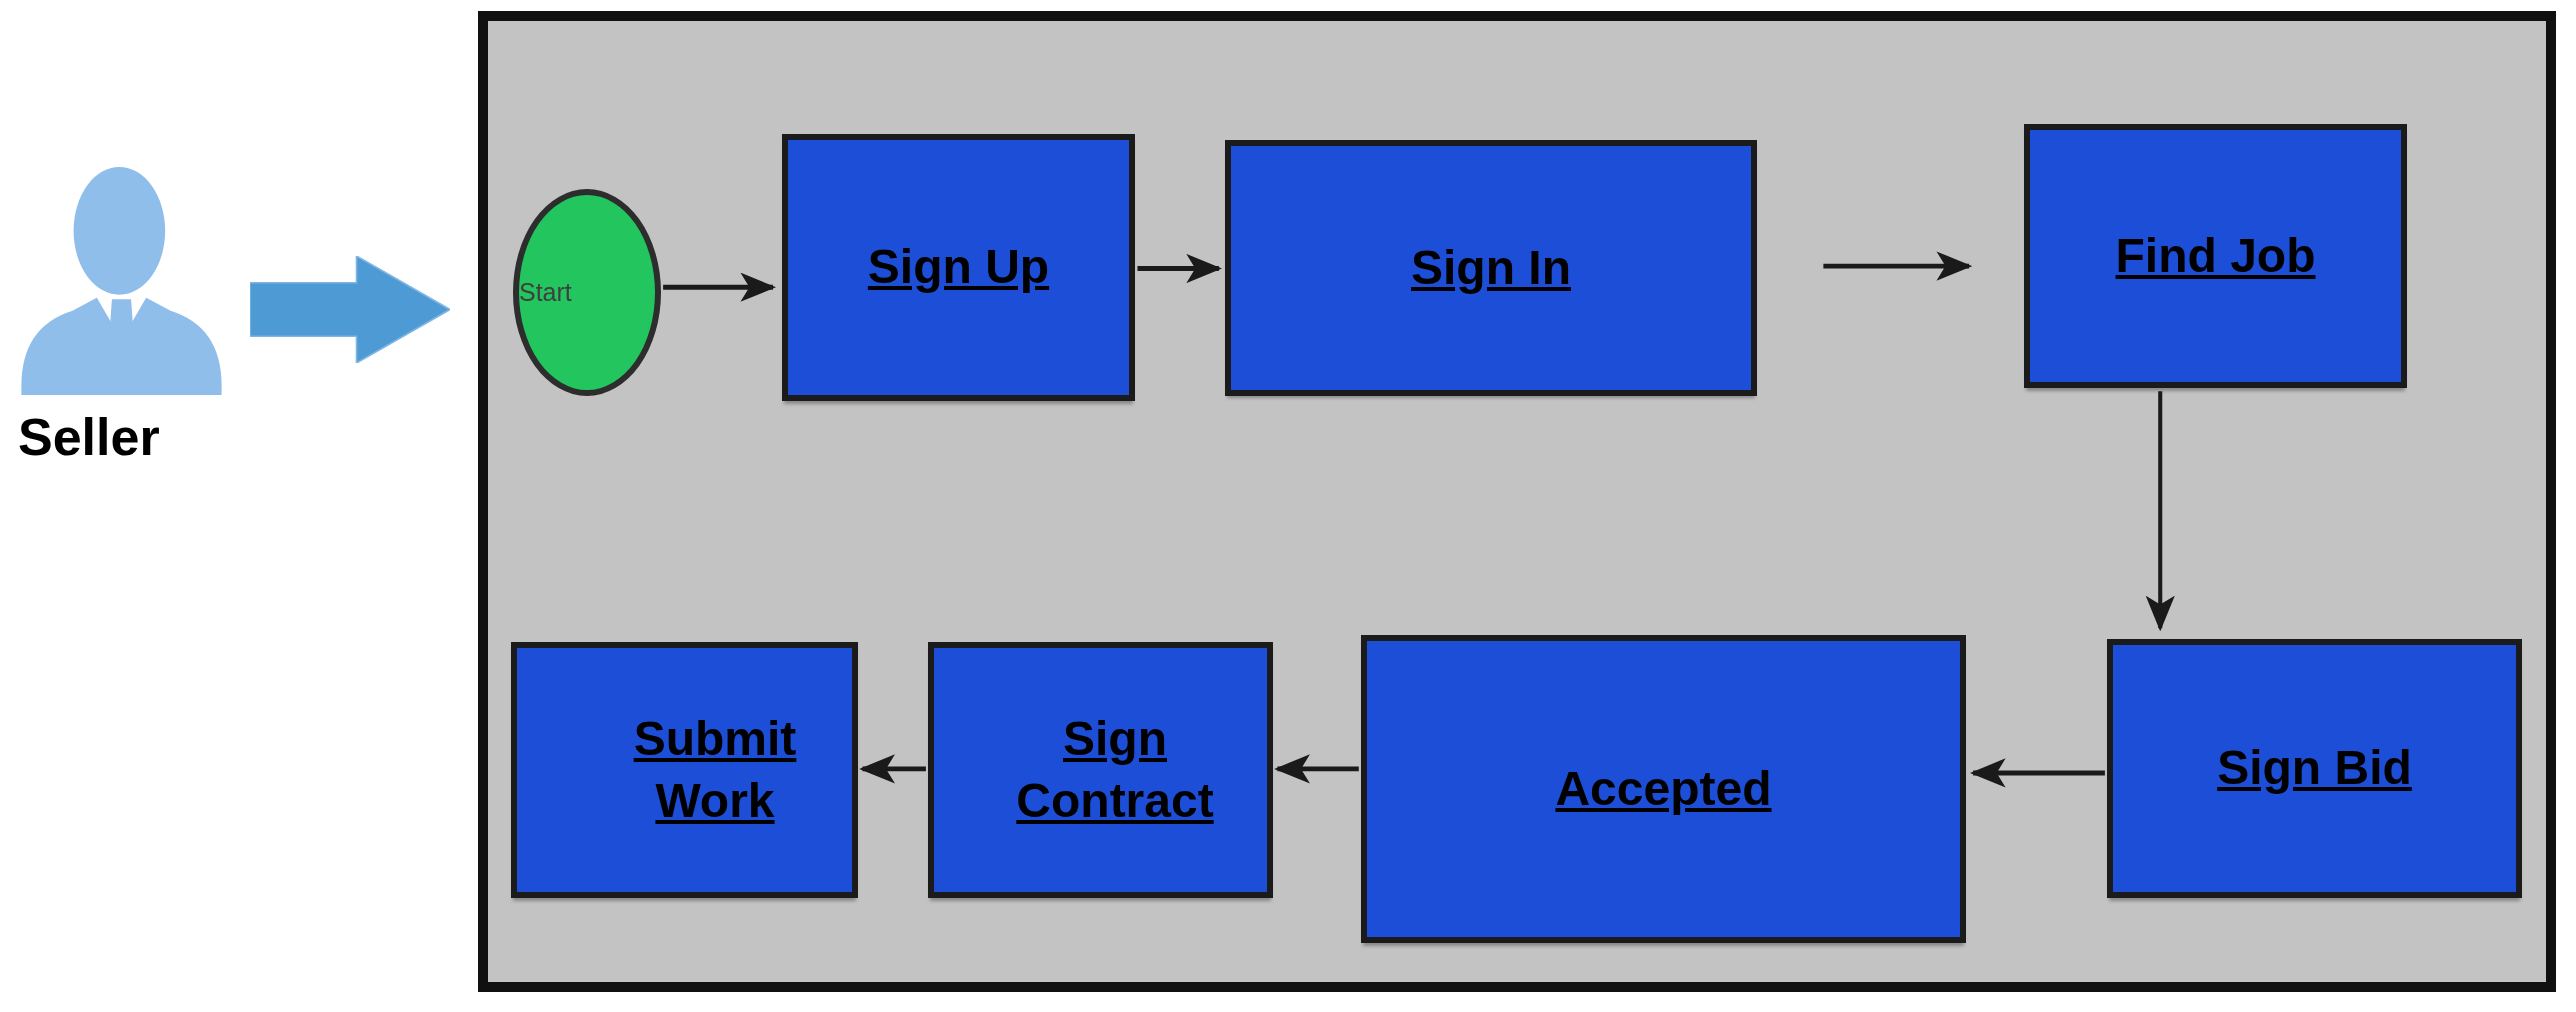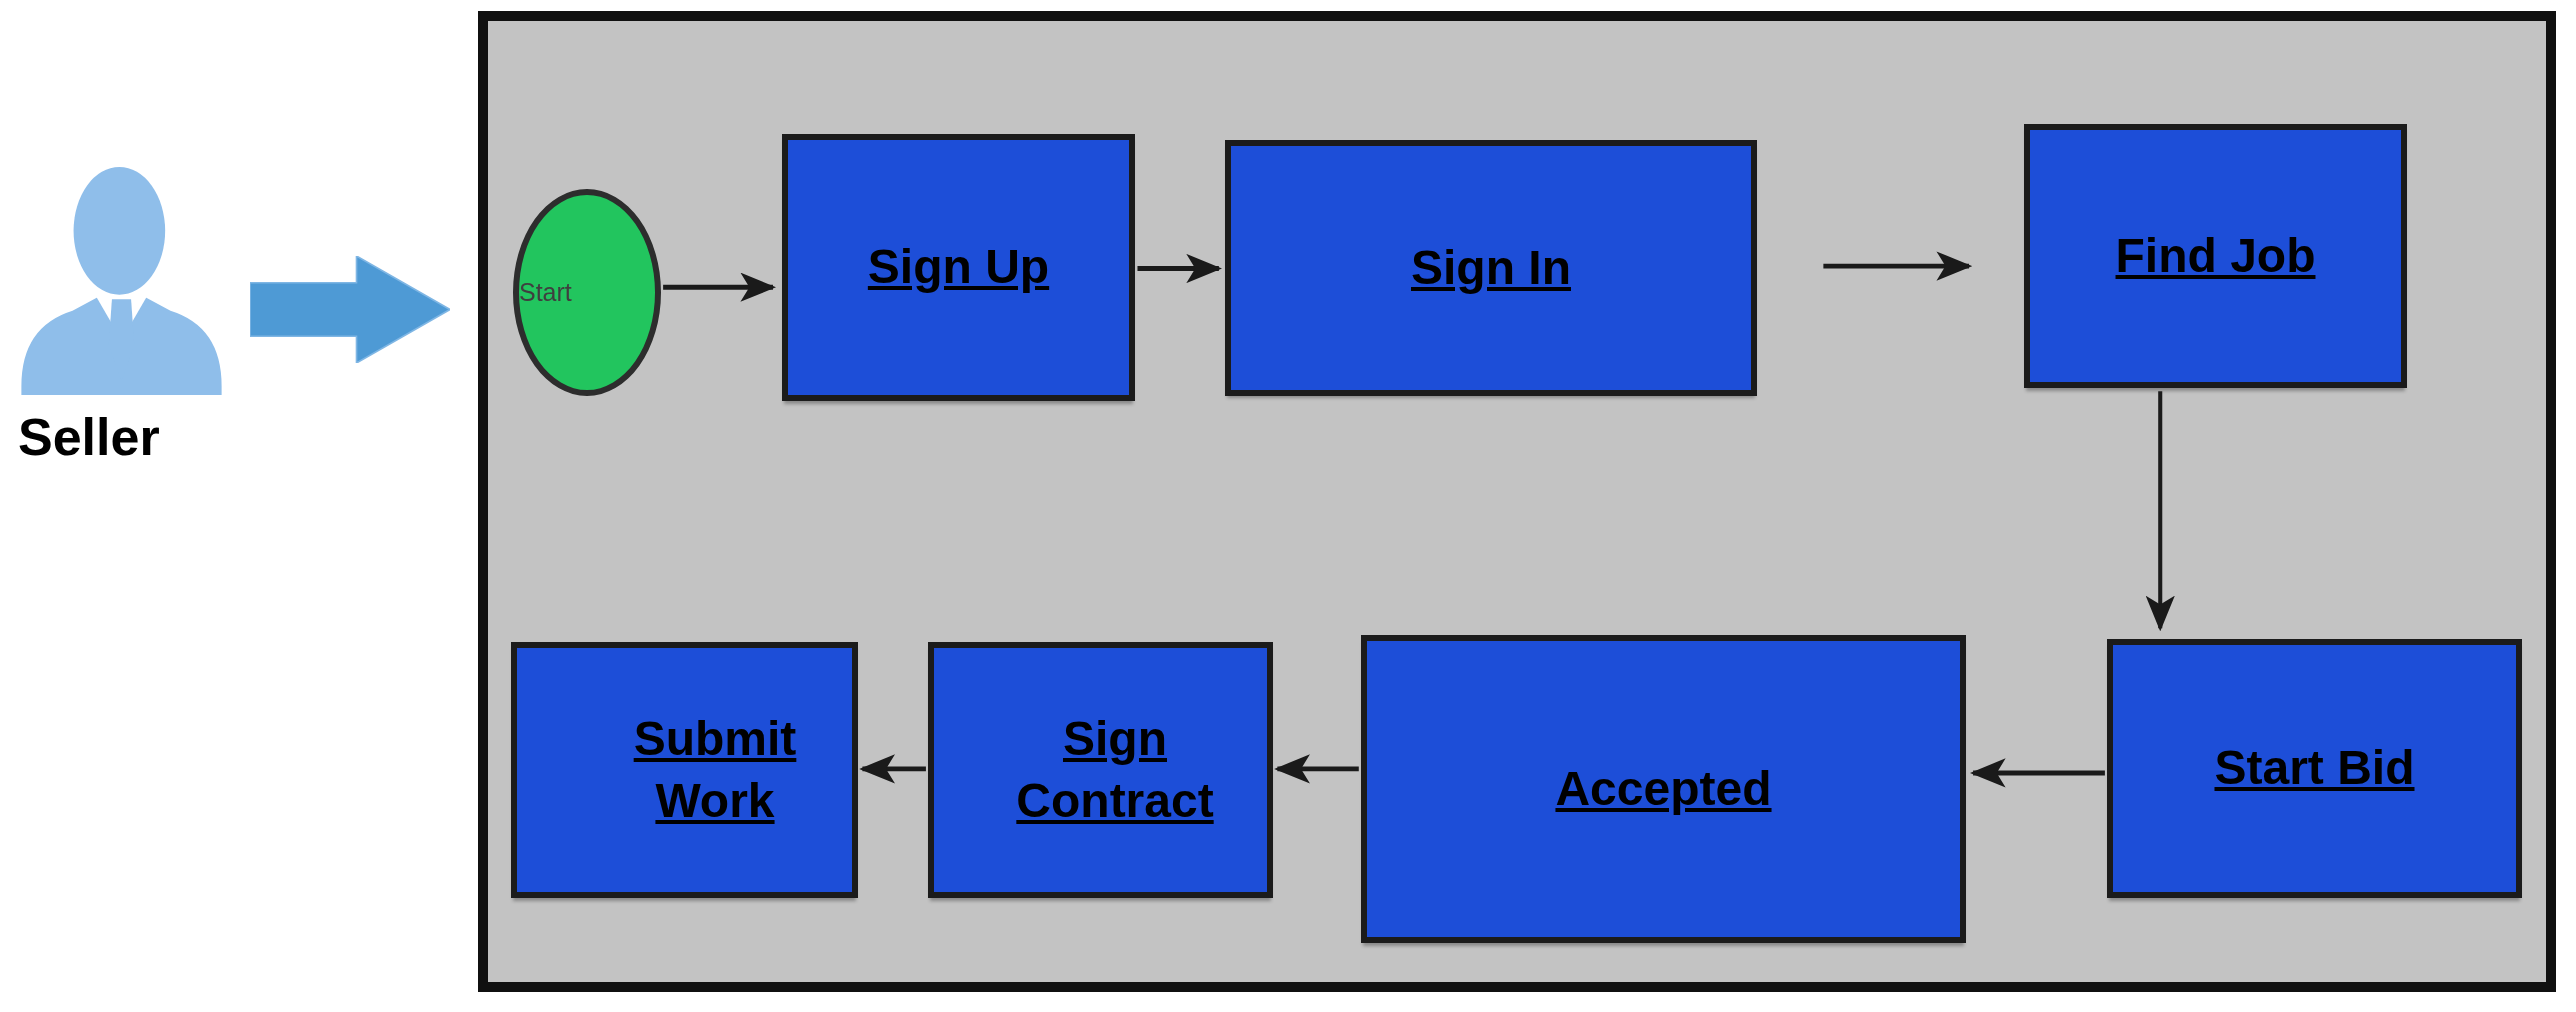--- a/index.html
+++ b/index.html
@@ -101,21 +101,21 @@
   <div class="node" id="node-sign-up">
     <span>Sign Up</span>
   </div>
   <div class="node" id="node-sign-in">
     <span>Sign In</span>
   </div>
   <div class="node" id="node-find-job">
     <span>Find Job</span>
   </div>
   <div class="node" id="node-place-bid">
-    <span>Start Bid</span>
+    <span>Sign Bid</span>
   </div>
   <div class="node" id="node-accepted">
     <span>Accepted</span>
   </div>
   <div class="node align-left" id="node-sign-contract">
     <span>Sign Contract</span>
   </div>
   <div class="node align-left" id="node-submit-work">
     <span>Submit Work</span>
   </div>

